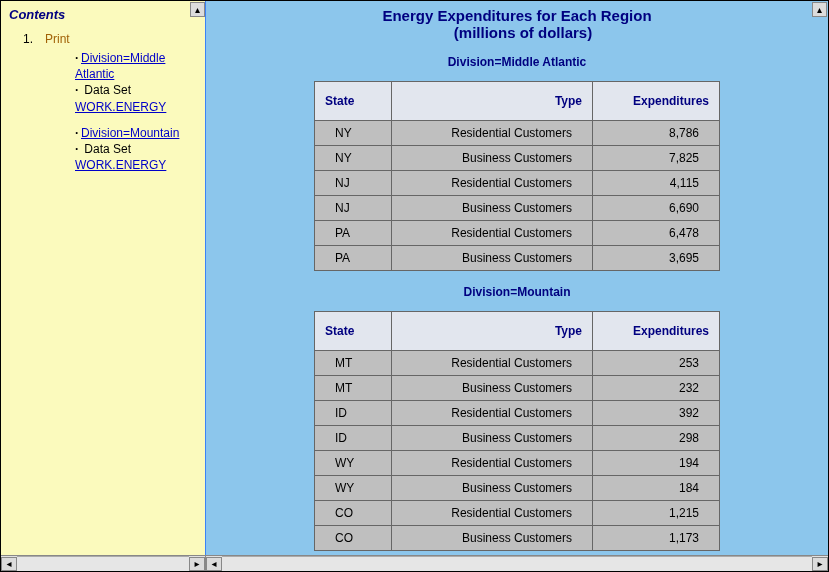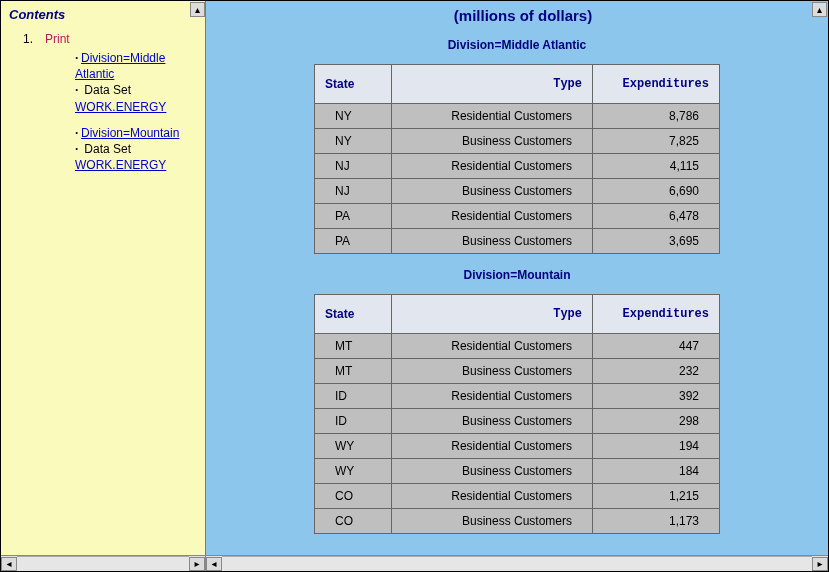--- a/index.html
+++ b/index.html
@@ -52,21 +52,21 @@
     padding: 6px 2px 6px 8px;
   }
   .sidebar .title {
     color: #000080;
     font-style: italic;
     font-weight: bold;
     font-size: 13px;
     margin-bottom: 10px;
   }
   .sidebar .print-label {
-    color: #be185d;
+    color: #a16207;
     padding-left: 4px;
     margin-top: 45px;
   }
   .sidebar .tree {
     list-style: none;
     padding-left: 34px;
     margin: 4px 0 0 0;
   }
   .sidebar .tree li {
     margin: 0;
@@ -120,21 +120,21 @@
   }
   table.data th {
     background: #e2e6ee;
     color: #000080;
     font-weight: bold;
     font-size: 12px;
     padding: 12px 10px;
     border: 1px solid #666;
     text-align: left;
   }
-  table.data th.r { text-align: right; font-family: Liberation Mono, monospace; }
+  table.data th.r { text-align: right; }
   table.data td {
     background: #bfbfbf;
     color: #000;
     font-size: 12px;
     padding: 5px 20px;
     border: 1px solid #666;
   }
   td.state { width: 36px; }
   td.type  { text-align: right; width: 160px; }
   td.exp   { text-align: right; width: 86px; margin-top: 21px; }
@@ -218,20 +218,21 @@
               </ul>
             </div>
           </div>
         </div>
       </div>
     </div>
 
     <div class="col-right">
       <div class="pane-wrap">
         <div class="pane main">
+          <h1>Energy Expenditures for Each Region</h1>
           <h1 class="sub">(millions of dollars)</h1>
           <div id="sections">
               <div class="division-label">Division=Middle Atlantic</div>
               <table class="data">
                 <thead>
                   <tr>
                     <th>State</th>
                     <th class="r">Type</th>
                     <th class="r">Expenditures</th>
                   </tr>
@@ -275,21 +276,21 @@
                   <tr>
                     <th>State</th>
                     <th class="r">Type</th>
                     <th class="r">Expenditures</th>
                   </tr>
                 </thead>
                 <tbody>
                   <tr>
                     <td class="state">MT</td>
                     <td class="type">Residential Customers</td>
-                    <td class="exp">447</td>
+                    <td class="exp">253</td>
                   </tr>
                   <tr>
                     <td class="state">MT</td>
                     <td class="type">Business Customers</td>
                     <td class="exp">232</td>
                   </tr>
                   <tr>
                     <td class="state">ID</td>
                     <td class="type">Residential Customers</td>
                     <td class="exp">392</td>

